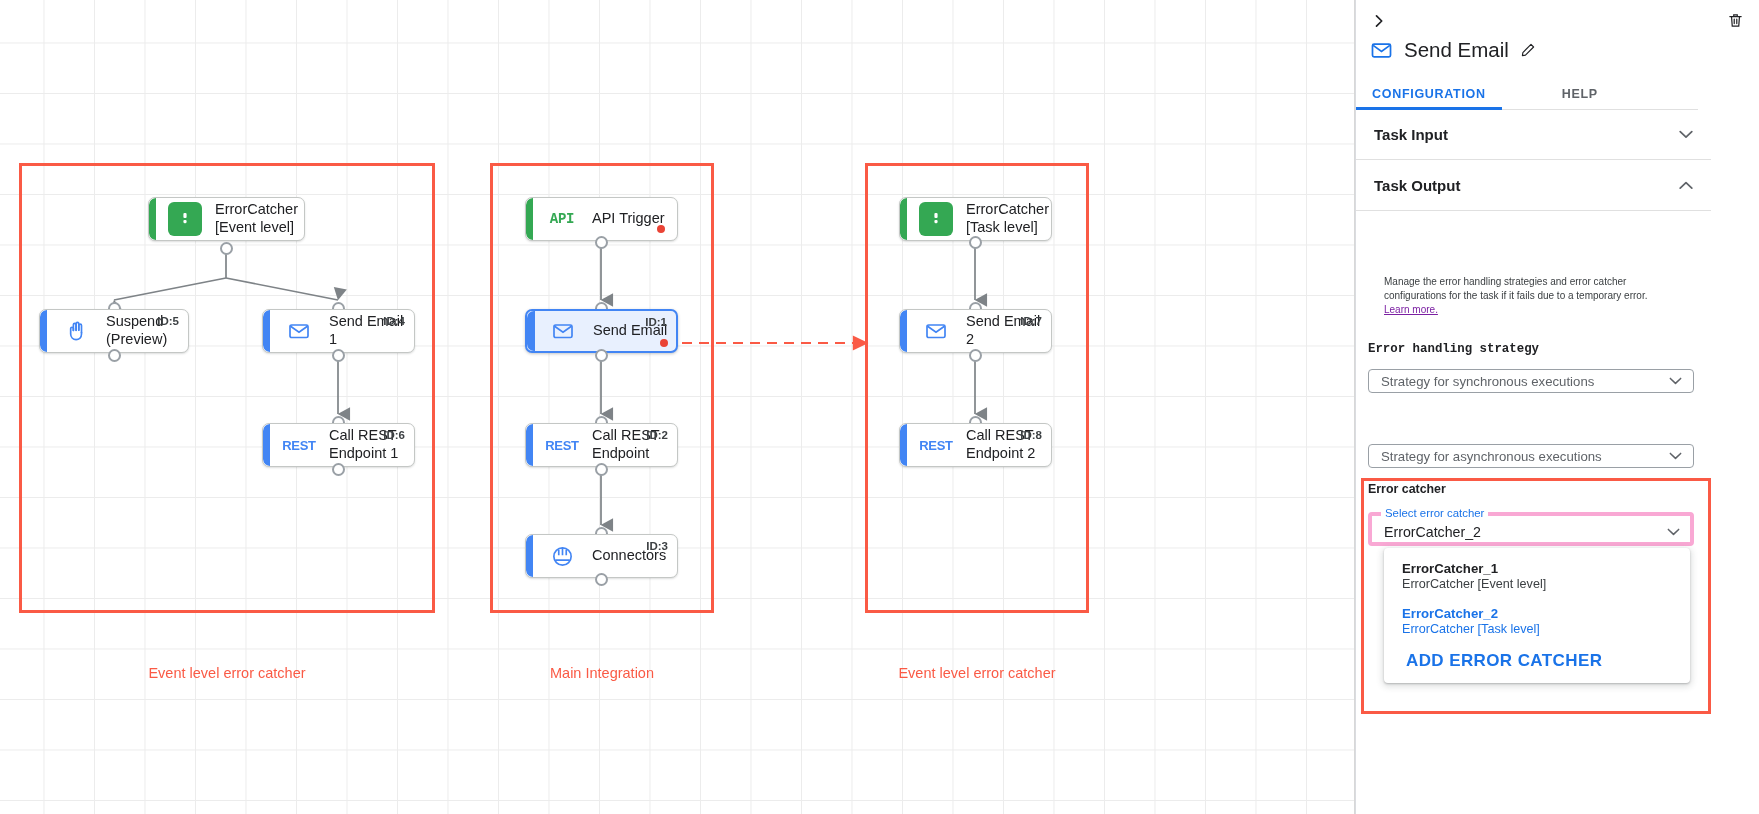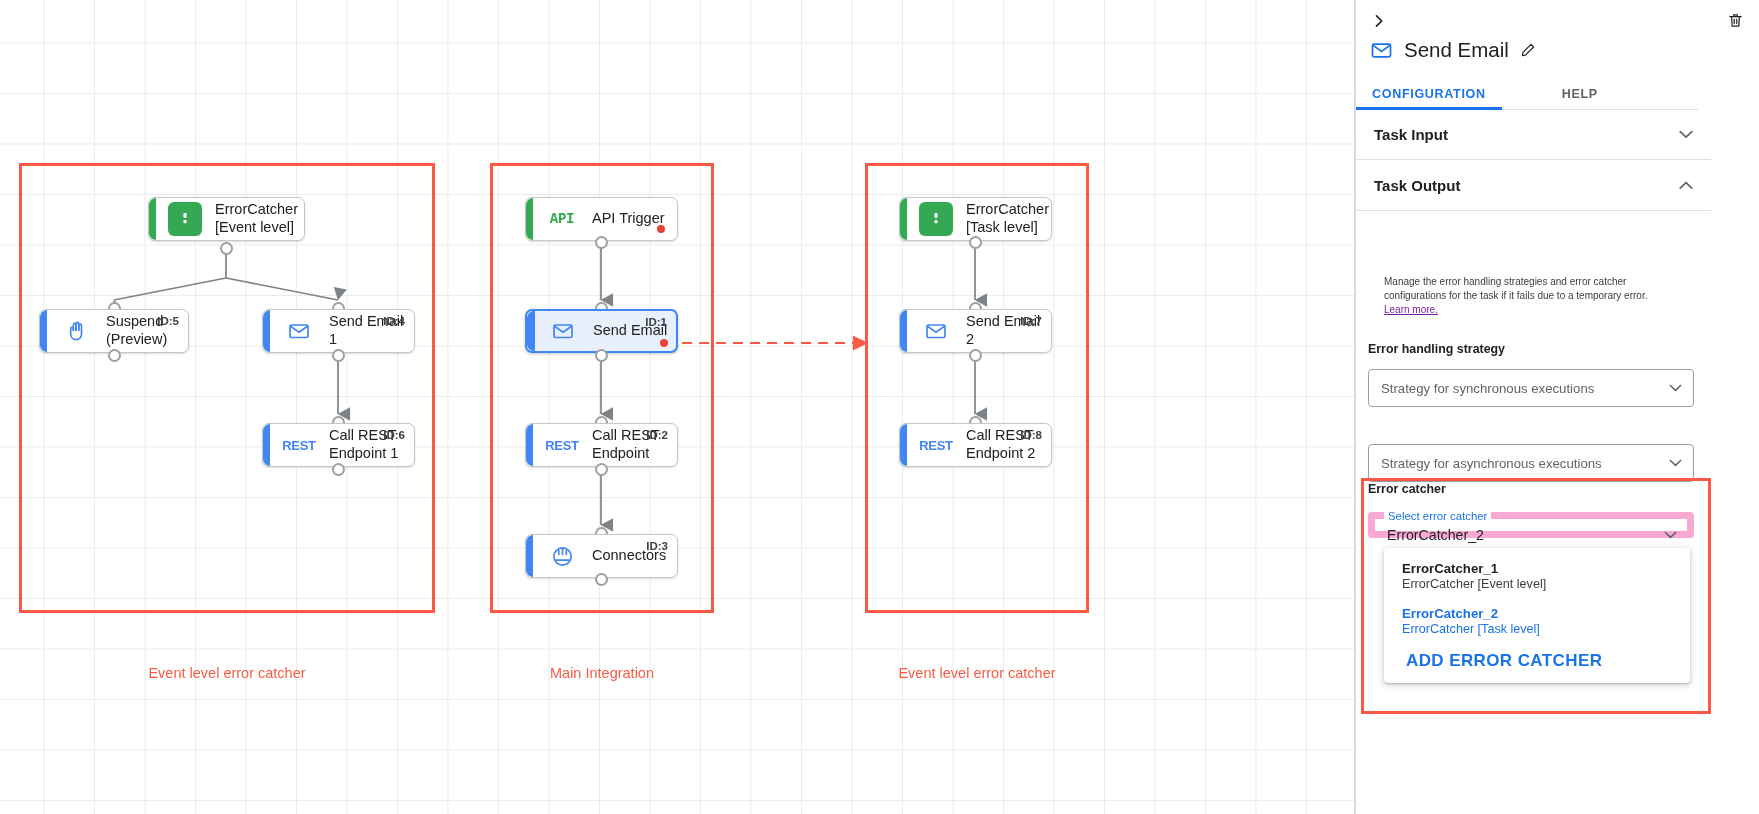--- a/index.html
+++ b/index.html
@@ -203,26 +203,27 @@
     color: #7b1fa2;
     text-decoration: underline;
     cursor: pointer;
   }
   .field-label {
     position: absolute;
     left: 12px;
     font-size: 12.4px;
     font-weight: bold;
     color: #202124;
+    font-family: Liberation Mono, monospace;
   }
   .select-box {
     position: absolute;
     left: 12px;
     width: 326px;
-    height: 38px;
+    height: 24px;
     border: 1px solid #9aa0a6;
     border-radius: 4px;
     background: #fff;
     display: flex; align-items: center;
     cursor: pointer;
   }
   .select-box .sv {
     margin-left: 12px;
     font-size: 13.2px;
     color: #5f6368;
@@ -242,22 +243,22 @@
   }
   #ec-label {
     position: absolute;
     left: 12px; top: 482px;
     font-size: 12.4px; font-weight: bold; color: #202124;
   }
   
   #ec-select {
     position: absolute;
     left: 12px; top: 512px;
-    width: 326px; height: 26px;
-    border: 7px solid #f9a8d4;
+    width: 326px; height: 34px;
+    border: 4px solid #f9a8d4;
     border-radius: 4px;
     background: #fff;
     cursor: pointer;
   }
   #ec-select .legend {
     position: absolute;
     left: 9px; top: -9px;
     background: #fff;
     padding: 0 4px;
     font-size: 11.4px;

